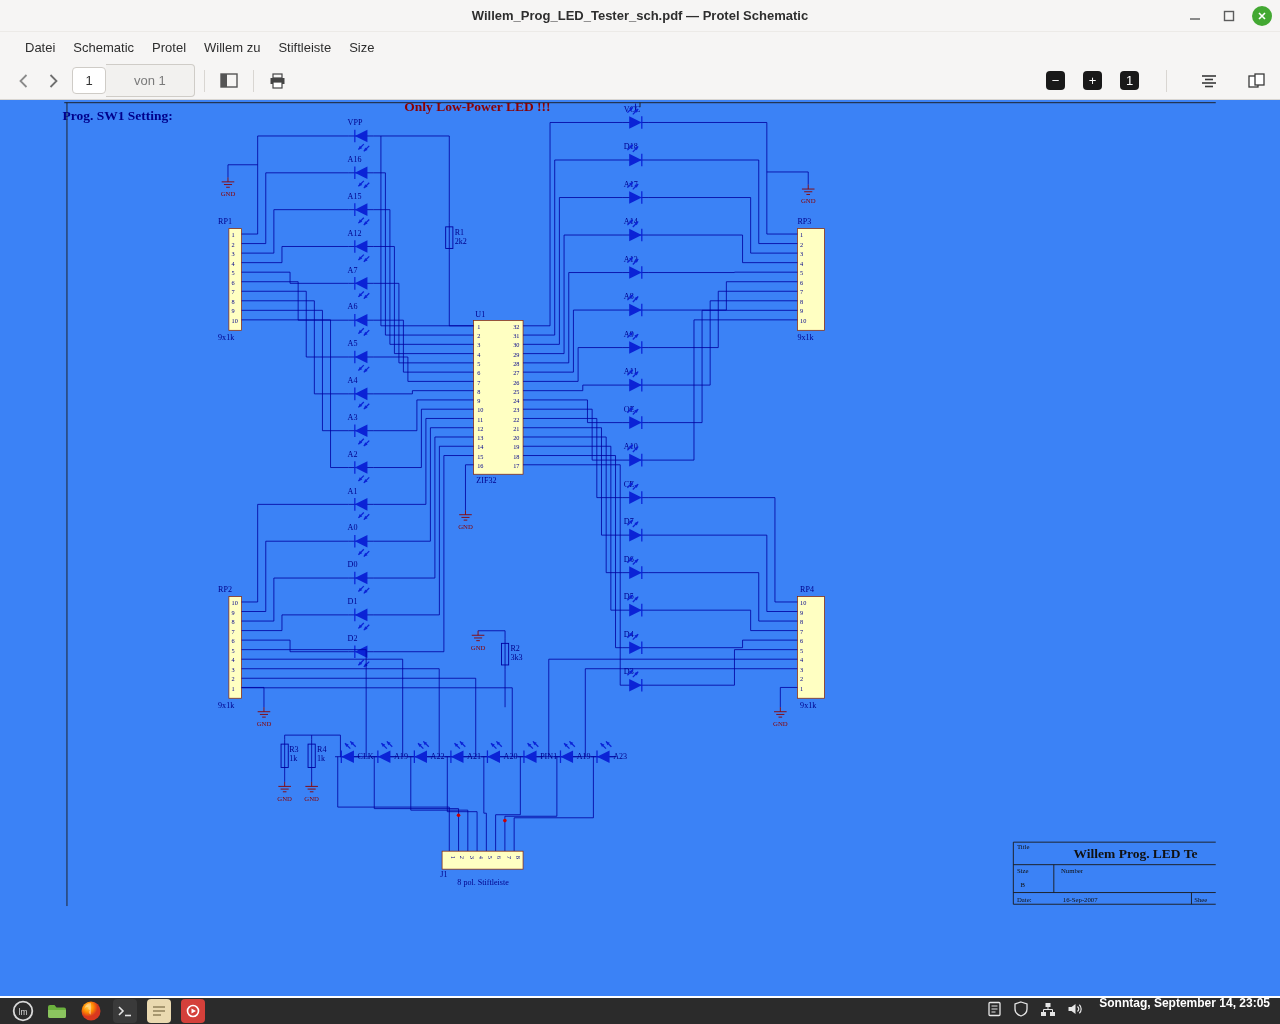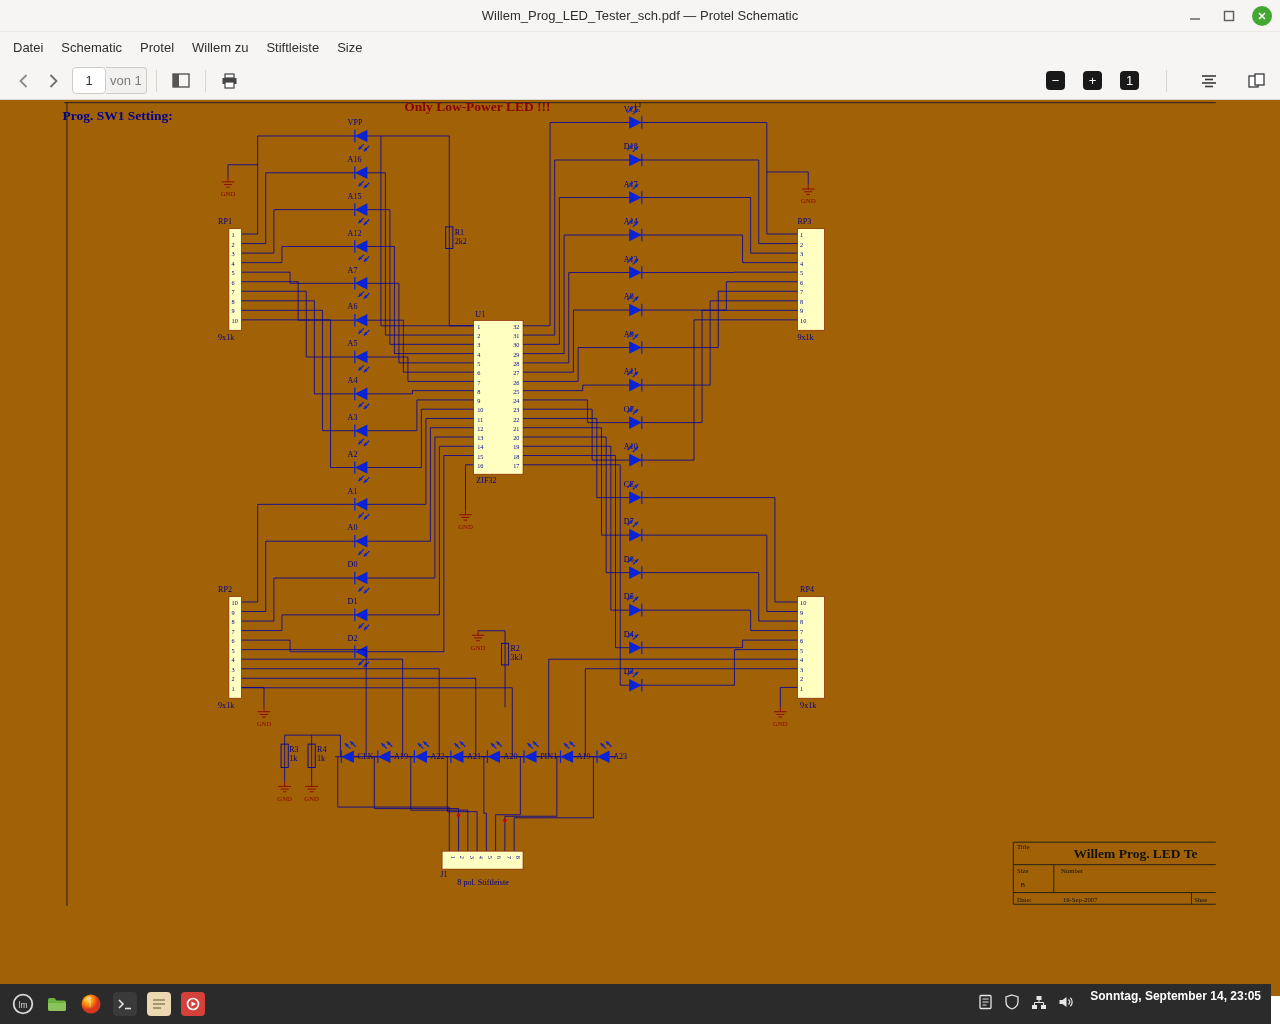--- a/index.html
+++ b/index.html
@@ -3,67 +3,67 @@
 <meta charset="utf-8">
 <style>
   *{margin:0;padding:0;box-sizing:border-box}
   html,body{width:1280px;height:1024px;overflow:hidden;background:#fff;
     font-family:"Liberation Sans",sans-serif}
   .window{width:1280px;height:1024px;position:relative;background:#fff}
 
   
   .titlebar{height:32px;background:#f6f5f4;display:flex;align-items:center;
     justify-content:center;position:relative;border-bottom:1px solid #eceae7}
-  .title{font-size:13px;font-weight:normal;color:#2e2e2e}
+  .title{font-size:13px;font-weight:bold;color:#2e2e2e}
   .win-controls{position:absolute;right:8px;top:0;height:100%;display:flex;align-items:center;gap:12px}
   .wc{width:22px;height:22px;display:flex;align-items:center;justify-content:center;cursor:default}
   .wc.close{background:#43a832;border-radius:50%;width:20px;height:20px}
 
   
-  .menubar{height:30px;background:#f6f5f4;display:flex;align-items:center;padding-left:4px}
+  .menubar{height:30px;background:#f6f5f4;display:flex;align-items:center;padding-left:16px}
   .menu-item{font-size:13px;color:#2e2e2e;padding:4px 9px}
 
   
   .toolbar{height:38px;background:#f6f5f4;border-bottom:1px solid #d9d6d2;
     display:flex;align-items:center;padding:0 8px}
   .nav-btn{width:30px;height:30px;background:none;border:none;display:flex;
     align-items:center;justify-content:center}
   .page-input{width:34px;height:27px;border:1px solid #cfccc7;border-radius:4px;
     text-align:center;font-size:13px;color:#333;background:#fff;margin-left:4px}
-  .page-total{height:27px;border:1px solid #cfccc7;border-left:none;border-radius:0 4px 4px 0;
-    background:#f2f1ef;color:#7a7a7a;font-size:13px;display:flex;align-items:center;padding:0 4px}
+  .page-total{height:33px;border:1px solid #cfccc7;border-left:none;border-radius:0 4px 4px 0;
+    background:#f2f1ef;color:#7a7a7a;font-size:13px;display:flex;align-items:center;padding:0 28px}
   .tb-sep{width:1px;height:22px;background:#d9d6d2;margin:0 9px}
   .icon-btn{width:30px;height:30px;background:none;border:none;display:flex;
     align-items:center;justify-content:center}
   .right-tools{margin-left:auto;display:flex;align-items:center;gap:18px}
   .zoom-btn{width:19px;height:19px;border-radius:4px;background:#191919;color:#fff;
     font-size:13px;line-height:1;display:flex;align-items:center;justify-content:center;border:none;padding:0}
 
   
-  .doc-area{height:896px;background:#a16207;position:relative;overflow:hidden}
+  .doc-area{height:896px;background:#3b82f6;position:relative;overflow:hidden}
   #schem{display:block}
   #schem text{font-family:"Liberation Serif",serif}
   .lbl{font-size:9px;fill:#00008b}
   .pin{font-size:7px;fill:#00008b}
   .gtxt{font-size:7.5px;fill:#8b0000}
   .wire{fill:none;stroke:#0000a0;stroke-width:0.9}
   .ledf{fill:#0b23d6;stroke:none}
   .ledl{stroke:#0b23d6;stroke-width:1.4;fill:none}
   .gline{stroke:#8b0000;stroke-width:1;fill:none}
   .ybox{fill:#ffffc2;stroke:#8b2500;stroke-width:0.8}
   .resr{fill:none;stroke:#0000a0;stroke-width:1}
   .frame{stroke:#1a1a1a;stroke-width:1;fill:none}
   .tb-small{font-size:7.5px;fill:#111}
   .tb-title{font-size:15px;font-weight:bold;fill:#111}
   .head-red{font-size:15px;font-weight:bold;fill:#8b0000}
   .head-blue{font-size:15px;font-weight:bold;fill:#00008b}
   .dot{fill:#cc0000}
 
   
-  .taskbar{position:absolute;bottom:0;left:0;right:9px;height:40px;background:#2b2b2b;
+  .taskbar{position:absolute;bottom:0;left:0;right:0;height:26px;background:#2b2b2b;
     display:flex;align-items:center;padding:0 6px}
   .launch{width:24px;height:24px;margin:0 5px;display:flex;align-items:center;
     justify-content:center;border-radius:4px}
   .tray{margin-left:auto;display:flex;align-items:center;gap:11px}
   .clock{color:#ffffff;font-size:12px;font-weight:bold;margin:0 4px 16px 4px;white-space:nowrap}
 </style>
 </head>
 <body>
 
 <div class="window">

